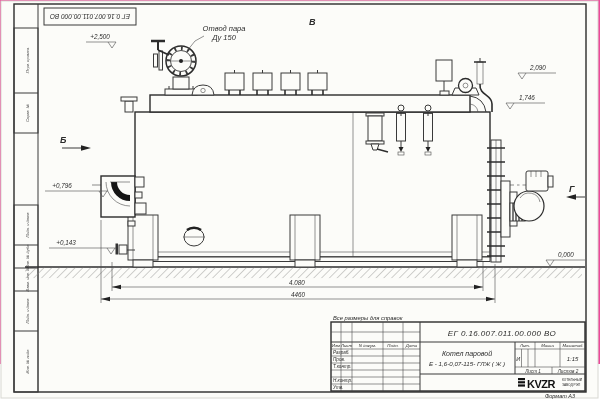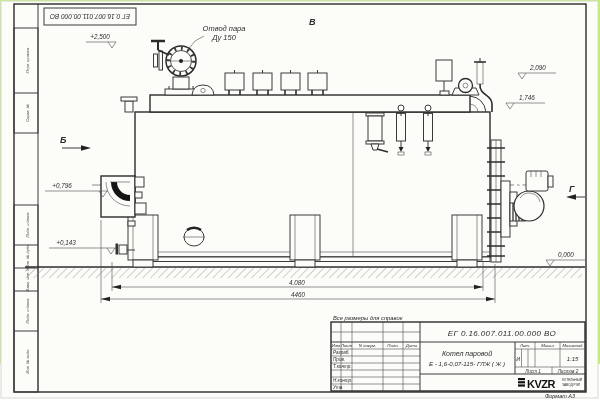--- a/index.html
+++ b/index.html
@@ -1,16 +1,16 @@
 <!DOCTYPE html>
 <html><head>
 <meta charset="utf-8">
 <style>
   html,body{margin:0;padding:0;width:600px;height:400px;background:#ffffff;overflow:hidden;}
-  .sheet{position:relative;width:600px;height:364px;background:#bef264;}
+  .sheet{position:relative;width:600px;height:364px;background:#ec4899;}
   svg{position:absolute;left:0;top:0;}
   svg text{font-family:"Liberation Sans",sans-serif;font-style:italic;fill:#2b2b2b;}
   .t-num{font-size:8px;letter-spacing:.4px;}
   .t-numtop{font-size:6.5px;}
   .t-callout{font-size:7.5px;}
   .t-view{font-size:9px;font-weight:bold;}
   .t-elev{font-size:6.3px;}
   .t-dim{font-size:6.3px;}
   .t-note{font-size:5.8px;}
   .t-fmt{font-size:5.5px;}

